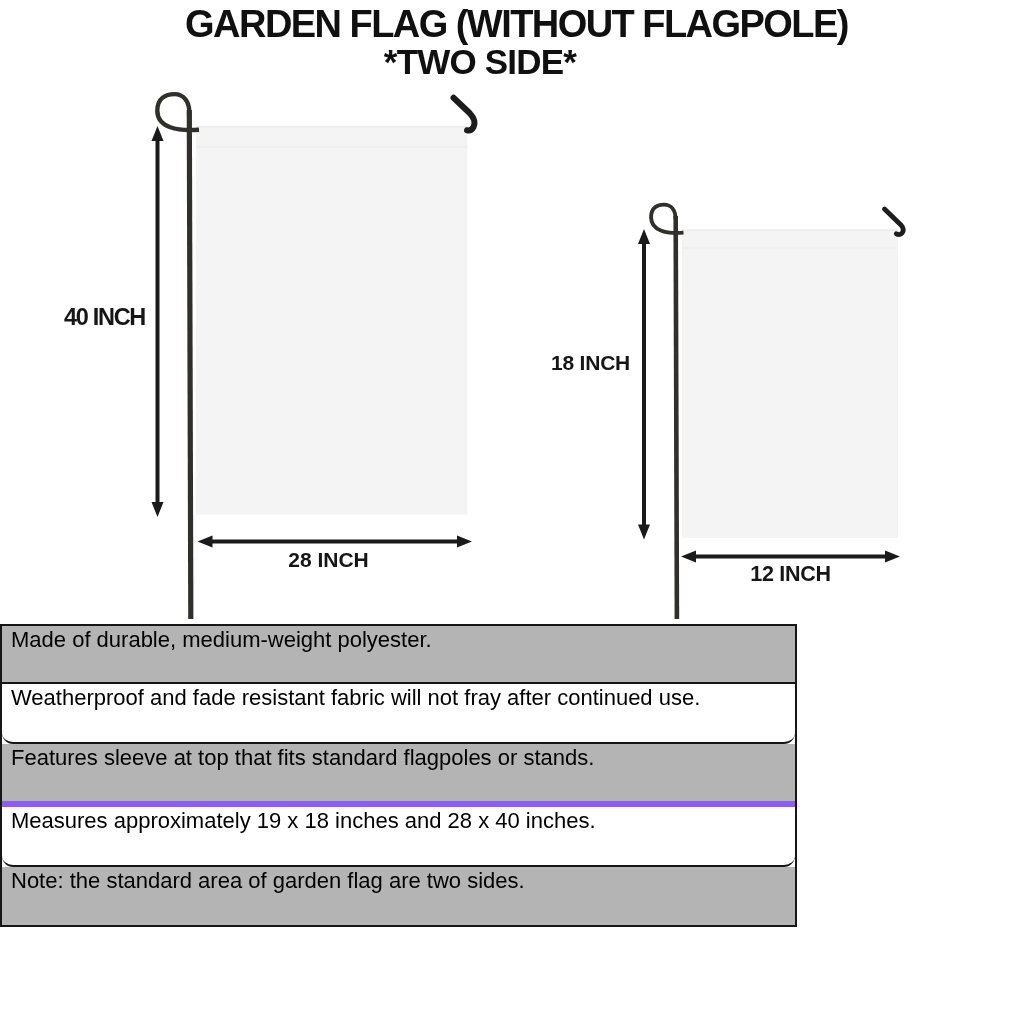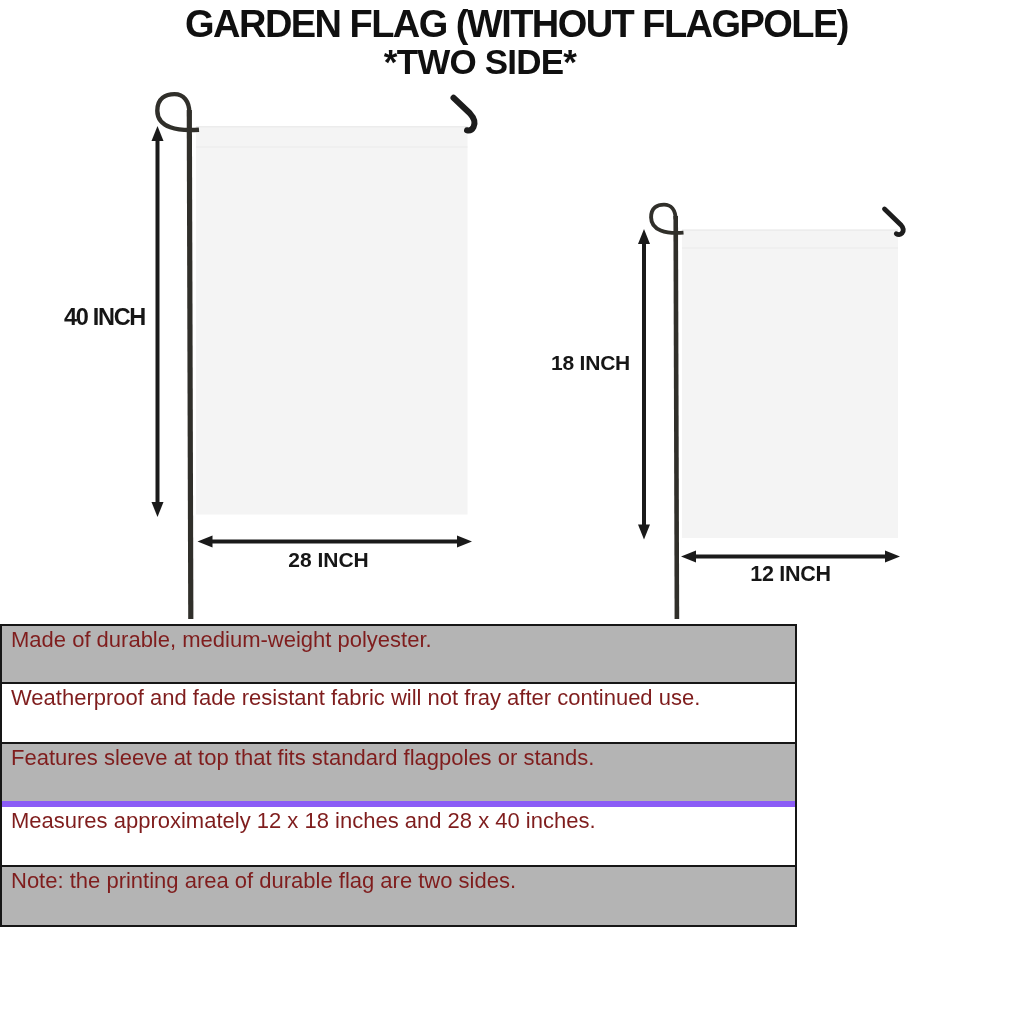--- a/index.html
+++ b/index.html
@@ -3,23 +3,23 @@
 <meta charset="utf-8">
 <style>
   html,body{margin:0;padding:0;}
   body{width:1024px;height:1024px;position:relative;background:#ffffff;overflow:hidden;
        font-family:"Liberation Sans", sans-serif;-webkit-font-smoothing:antialiased;}
   .title{position:absolute;left:0;width:1024px;text-align:center;color:#101010;font-weight:bold;}
   #t1{top:4.8px;font-size:38px;line-height:1;letter-spacing:-1.55px;transform:translateX(4.5px);}
   #t2{top:43.5px;font-size:35px;line-height:1;letter-spacing:-0.8px;transform:translateX(-32px);}
   svg{position:absolute;top:0;left:0;}
   .tbl{position:absolute;left:0;top:624px;width:793px;border:2px solid #161616;}
-  .row{font-size:22px;color:#7f1d1d;padding:1px 0 0 9px;line-height:26px;letter-spacing:0px;}
+  .row{font-size:22px;color:#000000;padding:1px 0 0 9px;line-height:26px;letter-spacing:0px;}
   .g{background:#b4b4b4;}
-  .w{background:#ffffff;}
+  .w{background:#ffffff;border-radius:11px;}
 </style>
 </head>
 <body>
 
 <div class="title" id="t1">GARDEN FLAG (WITHOUT FLAGPOLE)</div>
 
 <div class="title" id="t2">*TWO SIDE*</div>
 
 <svg width="1024" height="624" viewBox="0 0 1024 624">
 
@@ -101,16 +101,16 @@
 </svg>
 
 <div class="tbl">
 
   <div class="row g" style="height:55px;border-bottom:2px solid #161616;">Made of durable, medium-weight polyester.</div>
 
   <div class="row w" style="height:56.5px;border-bottom:2px solid #161616;">Weatherproof and fade resistant fabric will not fray after continued use.</div>
 
   <div class="row g" style="height:56px;border-bottom:6px solid #8b5cf6;">Features sleeve at top that fits standard flagpoles or stands.</div>
 
-  <div class="row w" style="height:57.8px;border-bottom:2px solid #161616;">Measures approximately 12 x 18 inches and 28 x 40 inches.</div>
+  <div class="row w" style="height:57.8px;border-bottom:2px solid #161616;">Measures approximately 19 x 18 inches and 28 x 40 inches.</div>
 
-  <div class="row g" style="height:57px;">Note: the printing area of durable flag are two sides.</div>
+  <div class="row g" style="height:57px;">Note: the standard area of garden flag are two sides.</div>
 </div>
 
 </body></html>

